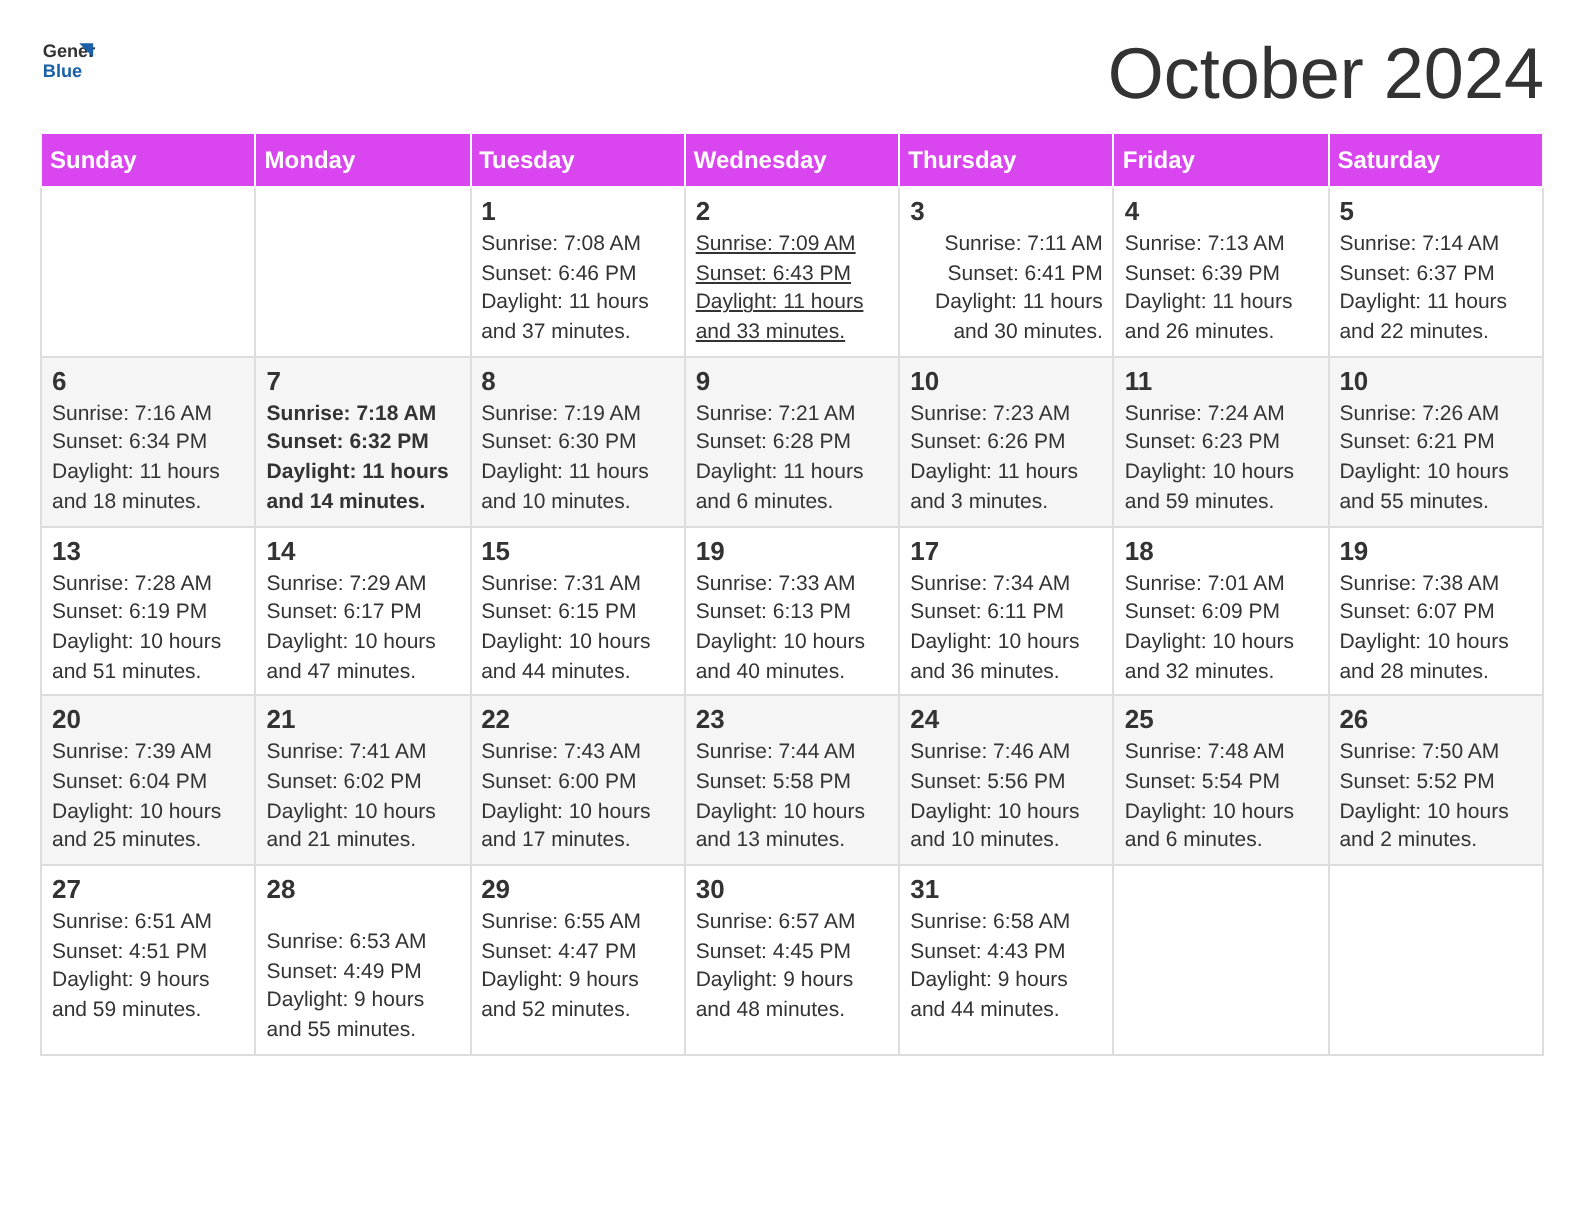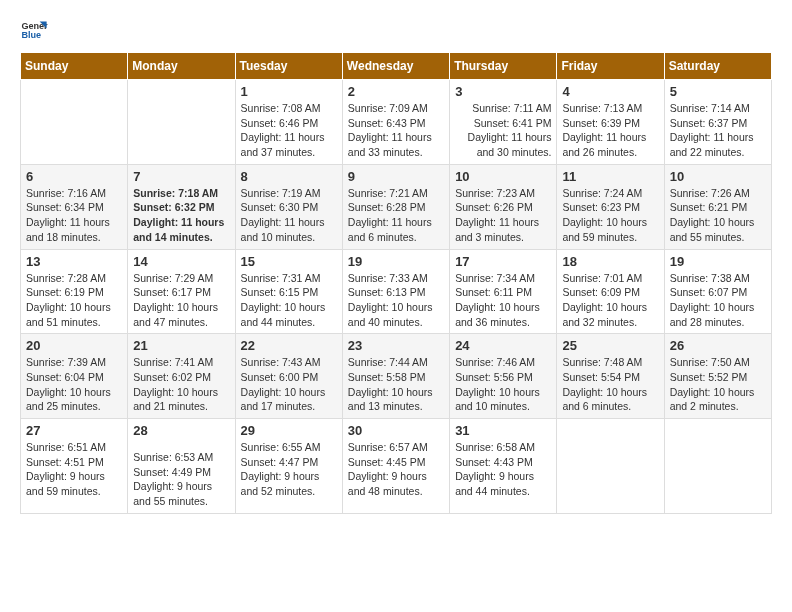--- a/index.html
+++ b/index.html
@@ -36,21 +36,21 @@
     .location {
       font-size: 16px;
       color: #555;
     }
     .calendar {
       width: 100%;
       border-collapse: collapse;
       font-size: 11px;
     }
     .calendar th {
-      background-color: #a16207;
+      background-color: #d946ef;
       color: #fff;
       padding: 6px 4px;
       text-align: left;
       font-size: 12px;
       font-weight: bold;
       border: 1px solid #fff;
     }
     .calendar td {
       border: 1px solid #ddd;
       vertical-align: top;
@@ -81,20 +81,21 @@
 
 <div class="header">
   <div class="logo">
     <svg class="logo-icon" viewBox="0 0 40 40">
       <text x="2" y="18" font-size="13" font-weight="bold" fill="#333">General</text>
       <text x="2" y="32" font-size="13" font-weight="bold" fill="#1a5fa8">Blue</text>
       <polygon points="28,8 38,8 38,18" fill="#1a5fa8"></polygon>
     </svg>
   </div>
   <div class="title-section">
+    <div class="month-title">October 2024</div>
   </div>
 </div>
 
 <table class="calendar">
   <thead>
     <tr>
     <th>Sunday</th>
         <th>Monday</th>
         <th>Tuesday</th>
         <th>Wednesday</th>
@@ -108,21 +109,21 @@
         <td class="empty"></td>
         <td class="empty"></td>
         <td>
           <span class="day-number">1</span>
           <div class="day-info" style="white-space: pre-line;">Sunrise: 7:08 AM
 Sunset: 6:46 PM
 Daylight: 11 hours and 37 minutes.</div>
         </td>
         <td>
           <span class="day-number">2</span>
-          <div class="day-info" style="white-space: pre-line;">Sunrise: 7:09 AM
+          <div class="day-info" style="white-space: pre-line; text-decoration: underline;">Sunrise: 7:09 AM
 Sunset: 6:43 PM
 Daylight: 11 hours and 33 minutes.</div>
         </td>
         <td>
           <span class="day-number">3</span>
           <div class="day-info" style="white-space: pre-line; text-align: right;">Sunrise: 7:11 AM
 Sunset: 6:41 PM
 Daylight: 11 hours and 30 minutes.</div>
         </td>
         <td>

